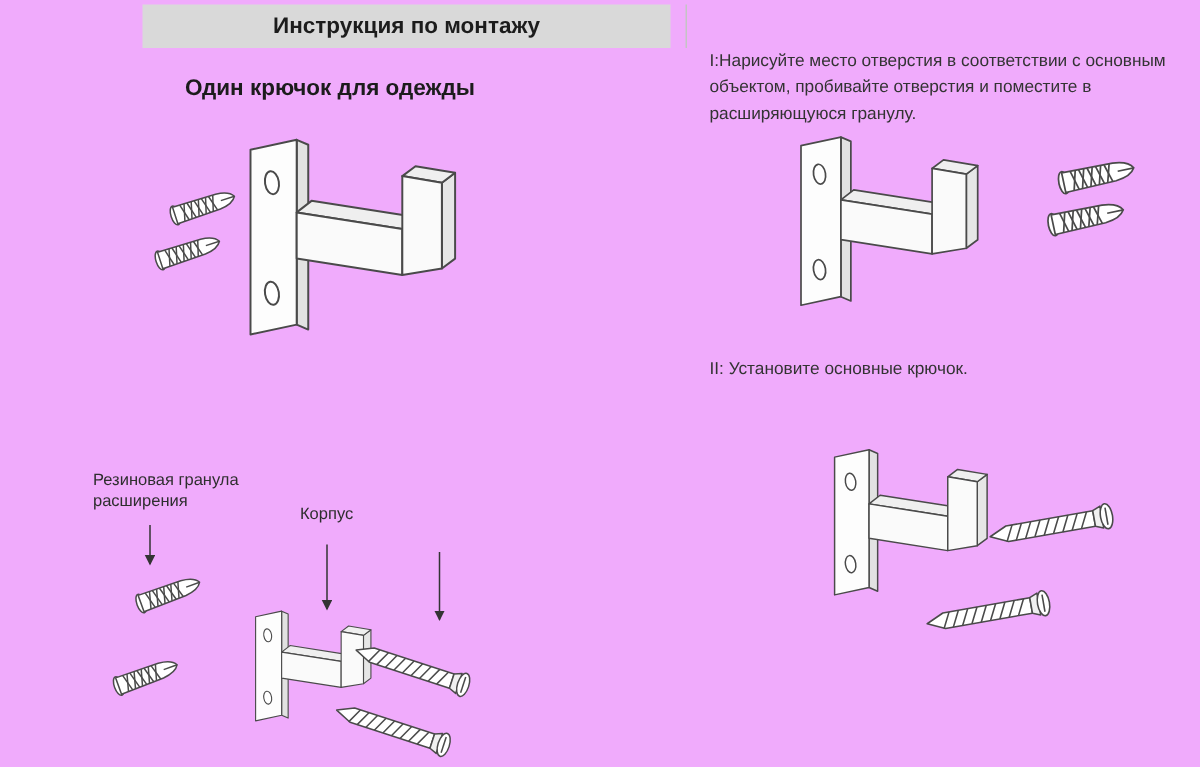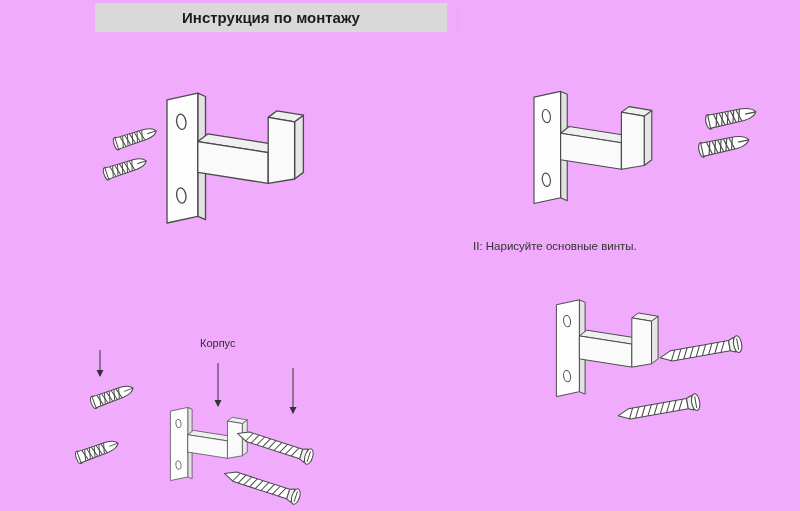--- a/index.html
+++ b/index.html
@@ -67,53 +67,56 @@
         <line x1="78" y1="5.5" x2="78" y2="16.5"></line>
       </g>
     </defs>
   </svg>
 
   <div class="header-bar">
     <span class="header-title">Инструкция по монтажу</span>
   </div>
   <div class="col-divider"></div>
 
+  <div class="subtitle">Один крючок для одежды</div>
 
   <svg class="diagram main-diagram" viewBox="0 0 240 165">
     <use href="#sym-dowel" transform="translate(18,58) rotate(-18)"></use>
     <use href="#sym-dowel" transform="translate(8,88) rotate(-18)"></use>
     <use href="#sym-hook" transform="translate(55,2) scale(1.1)"></use>
   </svg>
 
+  <div class="part-label label-anchor">Резиновая гранула расширения</div>
   <div class="part-label label-body">Корпус</div>
 
   <svg class="diagram parts-diagram" viewBox="0 0 390 208">
     <defs>
       <marker id="arrow" markerWidth="8" markerHeight="8" refX="6" refY="3.5" orient="auto" markerUnits="userSpaceOnUse">
         <path d="M0,0 L7,3.5 L0,7 Z" fill="#333333"></path>
       </marker>
     </defs>
     <line x1="60" y1="50" x2="60" y2="76" stroke="#333333" stroke-width="1" marker-end="url(#arrow)"></line>
     <line x1="178" y1="63" x2="178" y2="106" stroke="#333333" stroke-width="1" marker-end="url(#arrow)"></line>
     <line x1="253" y1="68" x2="253" y2="113" stroke="#333333" stroke-width="1" marker-end="url(#arrow)"></line>
     <use href="#sym-dowel" transform="translate(45,95) rotate(-20)"></use>
     <use href="#sym-dowel" transform="translate(30,150) rotate(-20)"></use>
     <use href="#sym-hook" transform="translate(118,100) scale(0.62)"></use>
     <use href="#sym-screw" transform="translate(198,122) rotate(18) scale(1.0)"></use>
     <use href="#sym-screw" transform="translate(185,162) rotate(18) scale(1.0)"></use>
   </svg>
 
+  <div class="step-text step1-text">I:Нарисуйте место отверстия в соответствии с основным объектом, пробивайте отверстия и поместите в расширяющуюся гранулу.</div>
 
   <svg class="diagram step1-diagram" viewBox="0 0 285 145">
     <use href="#sym-hook" transform="translate(10,-2) scale(0.95)"></use>
     <use href="#sym-dowel" transform="translate(195,30) rotate(-12) scale(1.15)"></use>
     <use href="#sym-dowel" transform="translate(188,58) rotate(-12) scale(1.15)"></use>
   </svg>
 
-  <div class="step-text step2-text">II: Нарисуйте основные винты.</div>
+  <div class="step-text step2-text">II: Установите основные крючок.</div>
 
   <svg class="diagram step2-diagram" viewBox="0 0 295 160">
     <use href="#sym-hook" transform="translate(35,5) scale(0.82)"></use>
     <use href="#sym-screw" transform="translate(150,62) rotate(-10) scale(1.05)"></use>
     <use href="#sym-screw" transform="translate(108,120) rotate(-10) scale(1.05)"></use>
   </svg>
 
 </div>
 
 </body></html>

